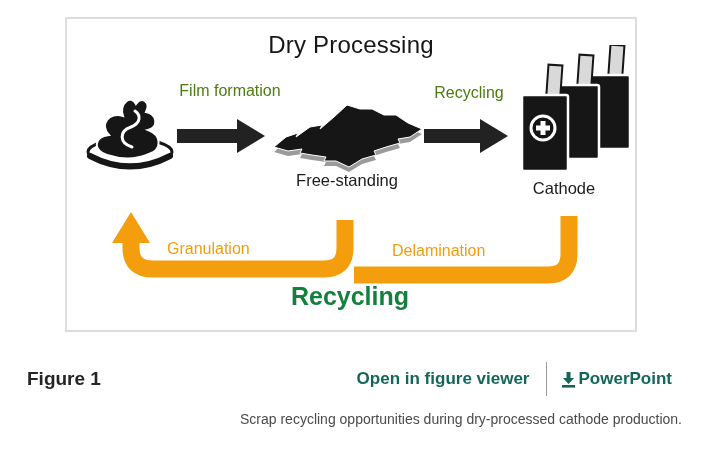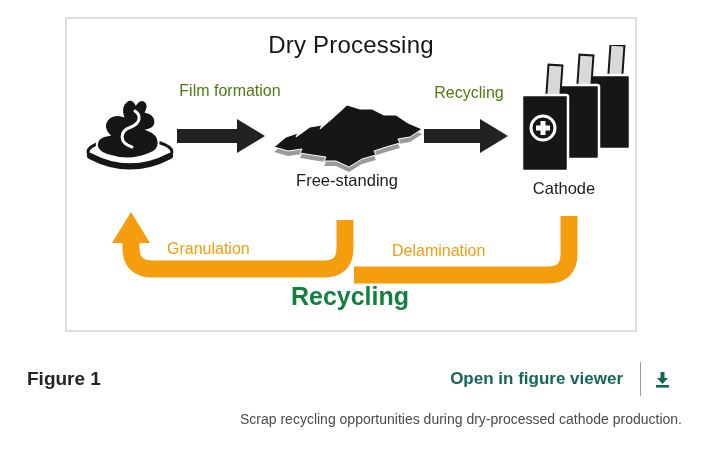--- a/index.html
+++ b/index.html
@@ -135,19 +135,20 @@
     <div class="meta-links">
       <a class="meta-link">
         <span>Open in figure viewer</span>
       </a>
       <span class="meta-divider"></span>
       <a class="meta-link">
         <svg class="dl-icon" width="15" height="17" viewBox="0 0 15 17">
           <polygon points="5.5,1 9.5,1 9.5,7 13,7 7.5,13 2,7 5.5,7" fill="#15665a"></polygon>
           <rect x="1" y="14" width="13" height="2.6" fill="#15665a"></rect>
         </svg>
+        <span>PowerPoint</span>
       </a>
     </div>
   </div>
 
   <div class="caption">Scrap recycling opportunities during dry-processed cathode production.</div>
 
 </div>
 
 </body></html>

